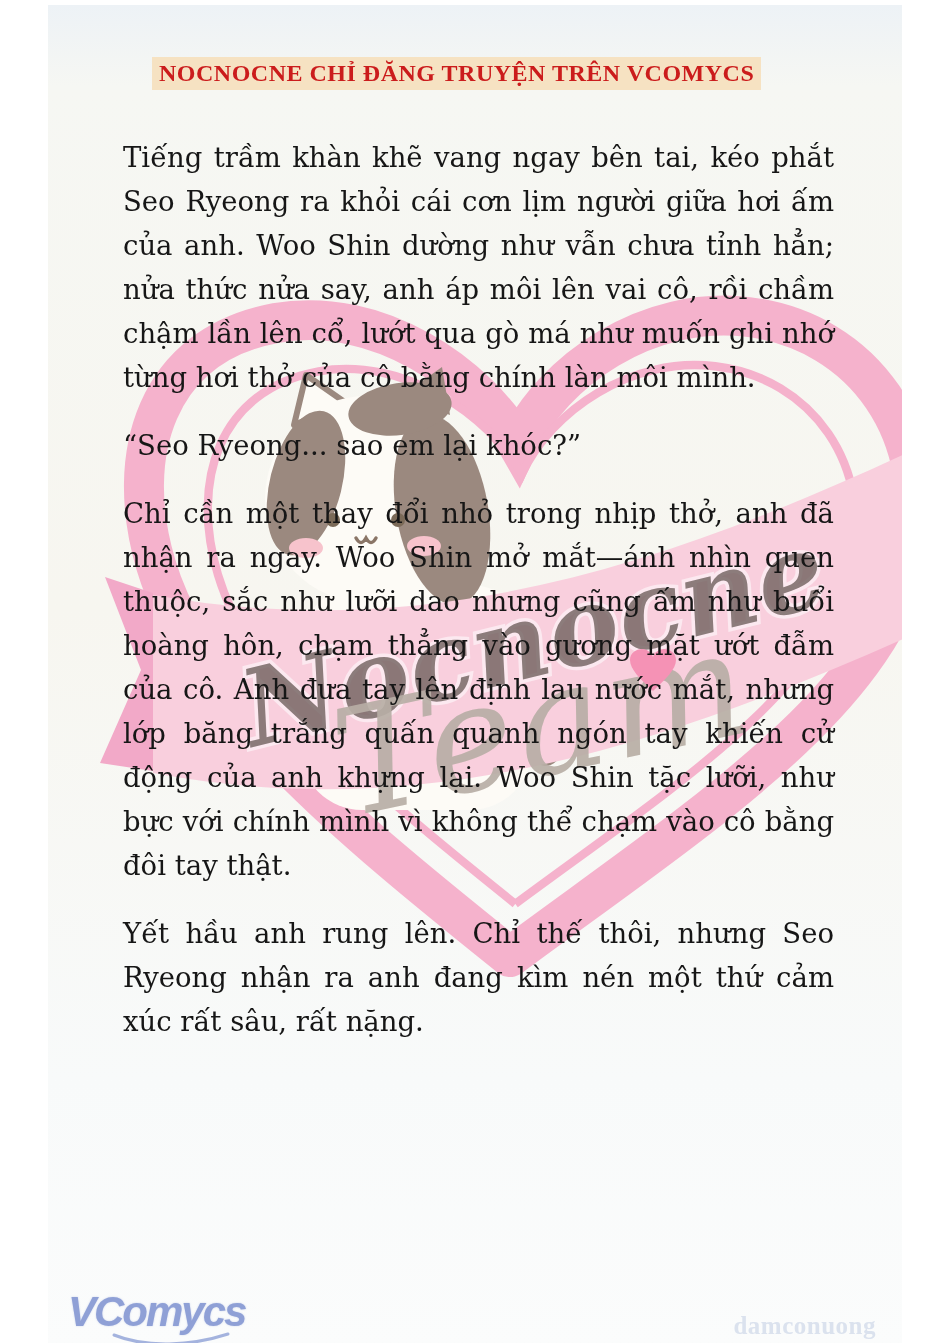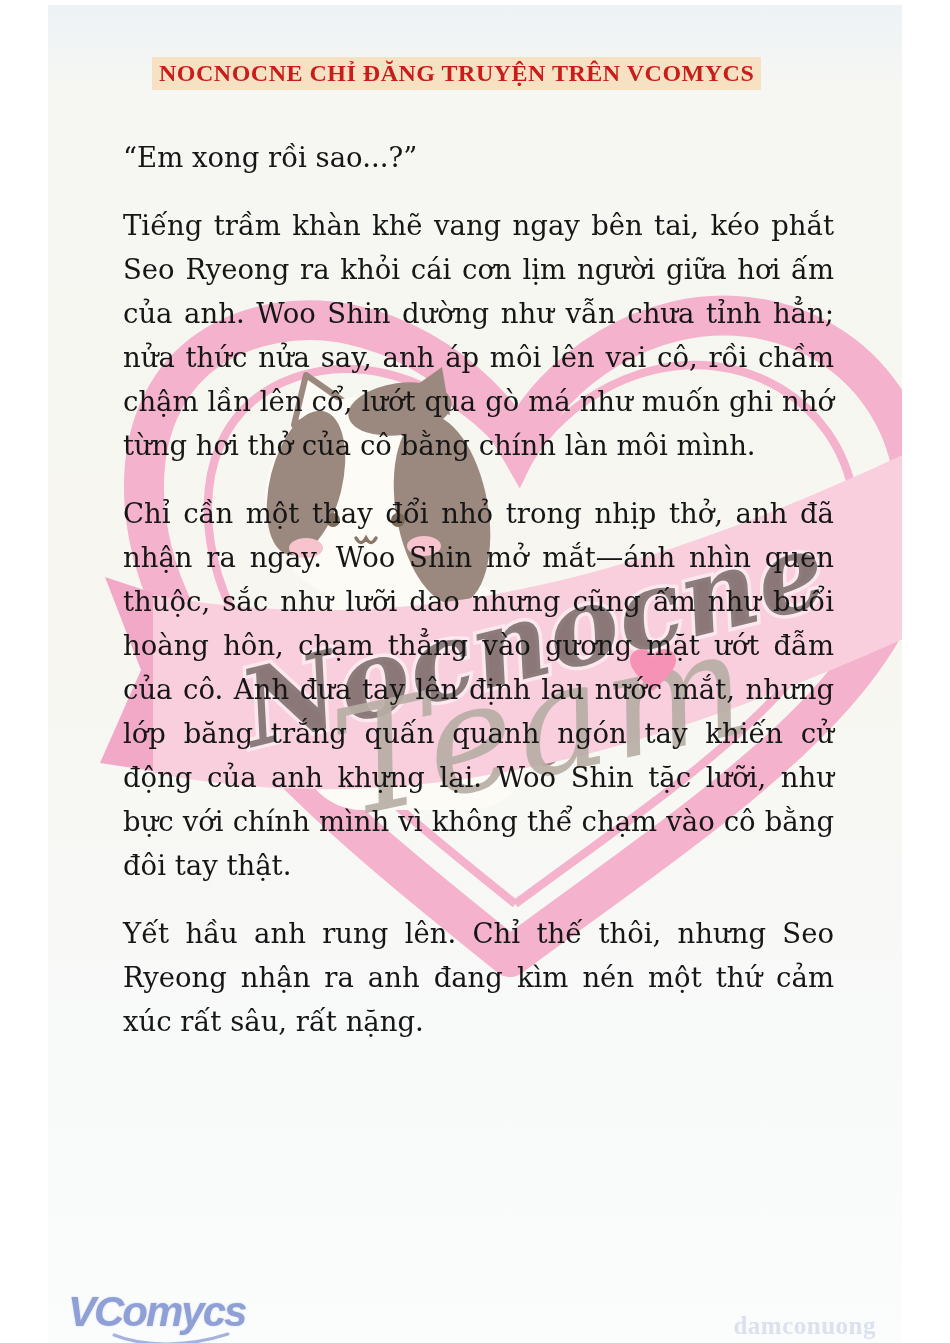--- a/index.html
+++ b/index.html
@@ -102,22 +102,22 @@
 
       <text x="300" y="812" transform="rotate(-12 300 812)" font-family="DejaVu Serif, Liberation Serif, serif" font-size="148" font-style="italic" fill="#b7aea5" fill-opacity="0.92" letter-spacing="4">Team</text>
 
       <g transform="translate(582 644)">
         <path d="M23 42 C 10 30 0 20 0 11 C 0 4 6 0 12 0 C 17 0 21 3 23 8 C 25 3 29 0 34 0 C 40 0 46 4 46 11 C 46 20 36 30 23 42 Z" fill="#f592b5"></path>
       </g>
     </svg>
   </div>
 
   <div class="content">
-    <p class="quote">“Em xong rồi sao...?”</p>
     <p>Tiếng trầm khàn khẽ vang ngay bên tai, kéo phắt Seo Ryeong ra khỏi cái cơn lịm người giữa hơi ấm của anh. Woo Shin dường như vẫn chưa tỉnh hẳn; nửa thức nửa say, anh áp môi lên vai cô, rồi chầm chậm lần lên cổ, lướt qua gò má như muốn ghi nhớ từng hơi thở của cô bằng chính làn môi mình.</p>
+    <p class="quote">“Seo Ryeong... sao em lại khóc?”</p>
     <p>Chỉ cần một thay đổi nhỏ trong nhịp thở, anh đã nhận ra ngay. Woo Shin mở mắt—ánh nhìn quen thuộc, sắc như lưỡi dao nhưng cũng ấm như buổi hoàng hôn, chạm thẳng vào gương mặt ướt đẫm của cô. Anh đưa tay lên định lau nước mắt, nhưng lớp băng trắng quấn quanh ngón tay khiến cử động của anh khựng lại. Woo Shin tặc lưỡi, như bực với chính mình vì không thể chạm vào cô bằng đôi tay thật.</p>
     <p>Yết hầu anh rung lên. Chỉ thế thôi, nhưng Seo Ryeong nhận ra anh đang kìm nén một thứ cảm xúc rất sâu, rất nặng.</p>
   </div>
 
   <div class="logo">VComycs</div>
   <svg class="logo-swash" width="130" height="16" viewBox="0 0 130 16">
     <path d="M8 3 C 40 16 85 14 122 2" stroke="#8fa0d6" stroke-width="3" fill="none" stroke-linecap="round" opacity="0.8"></path>
   </svg>
   <div class="credit">damconuong</div>
 

